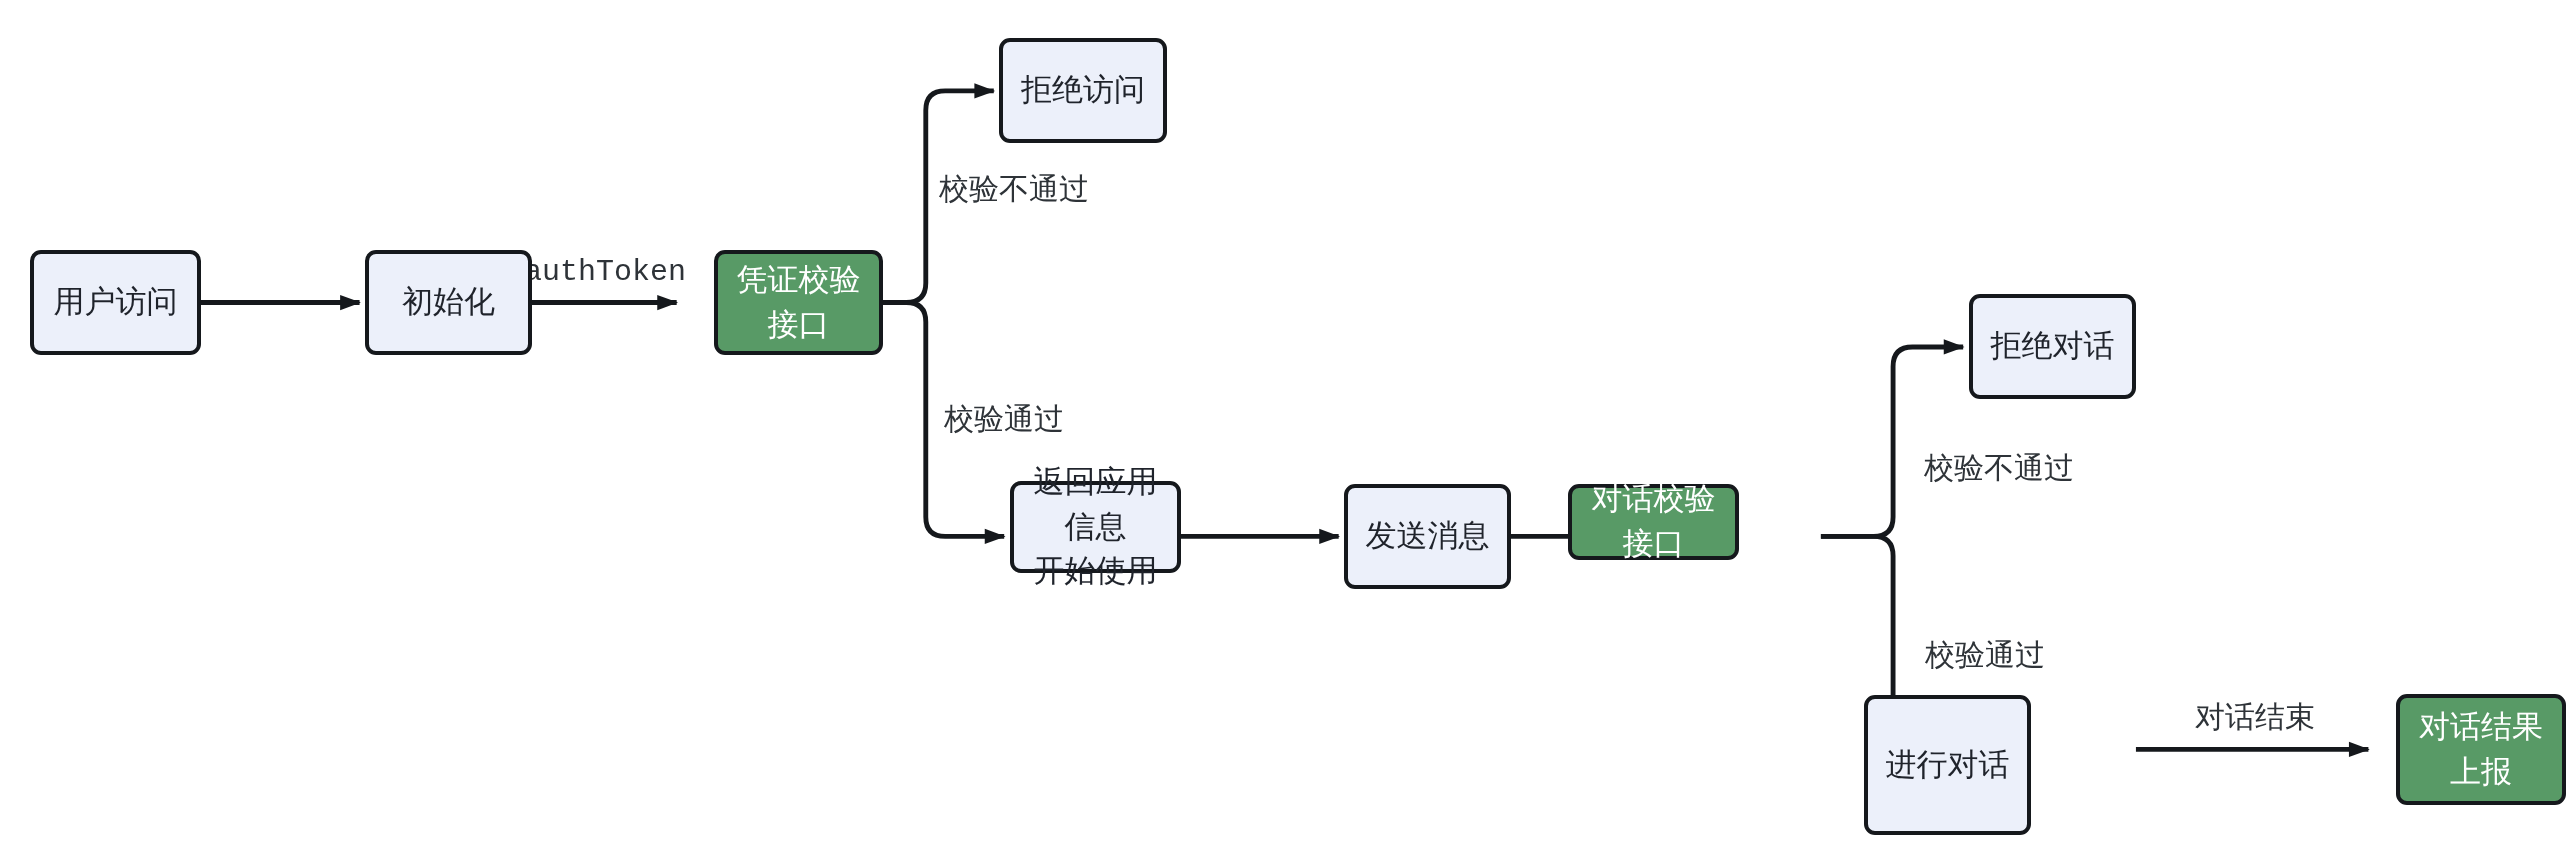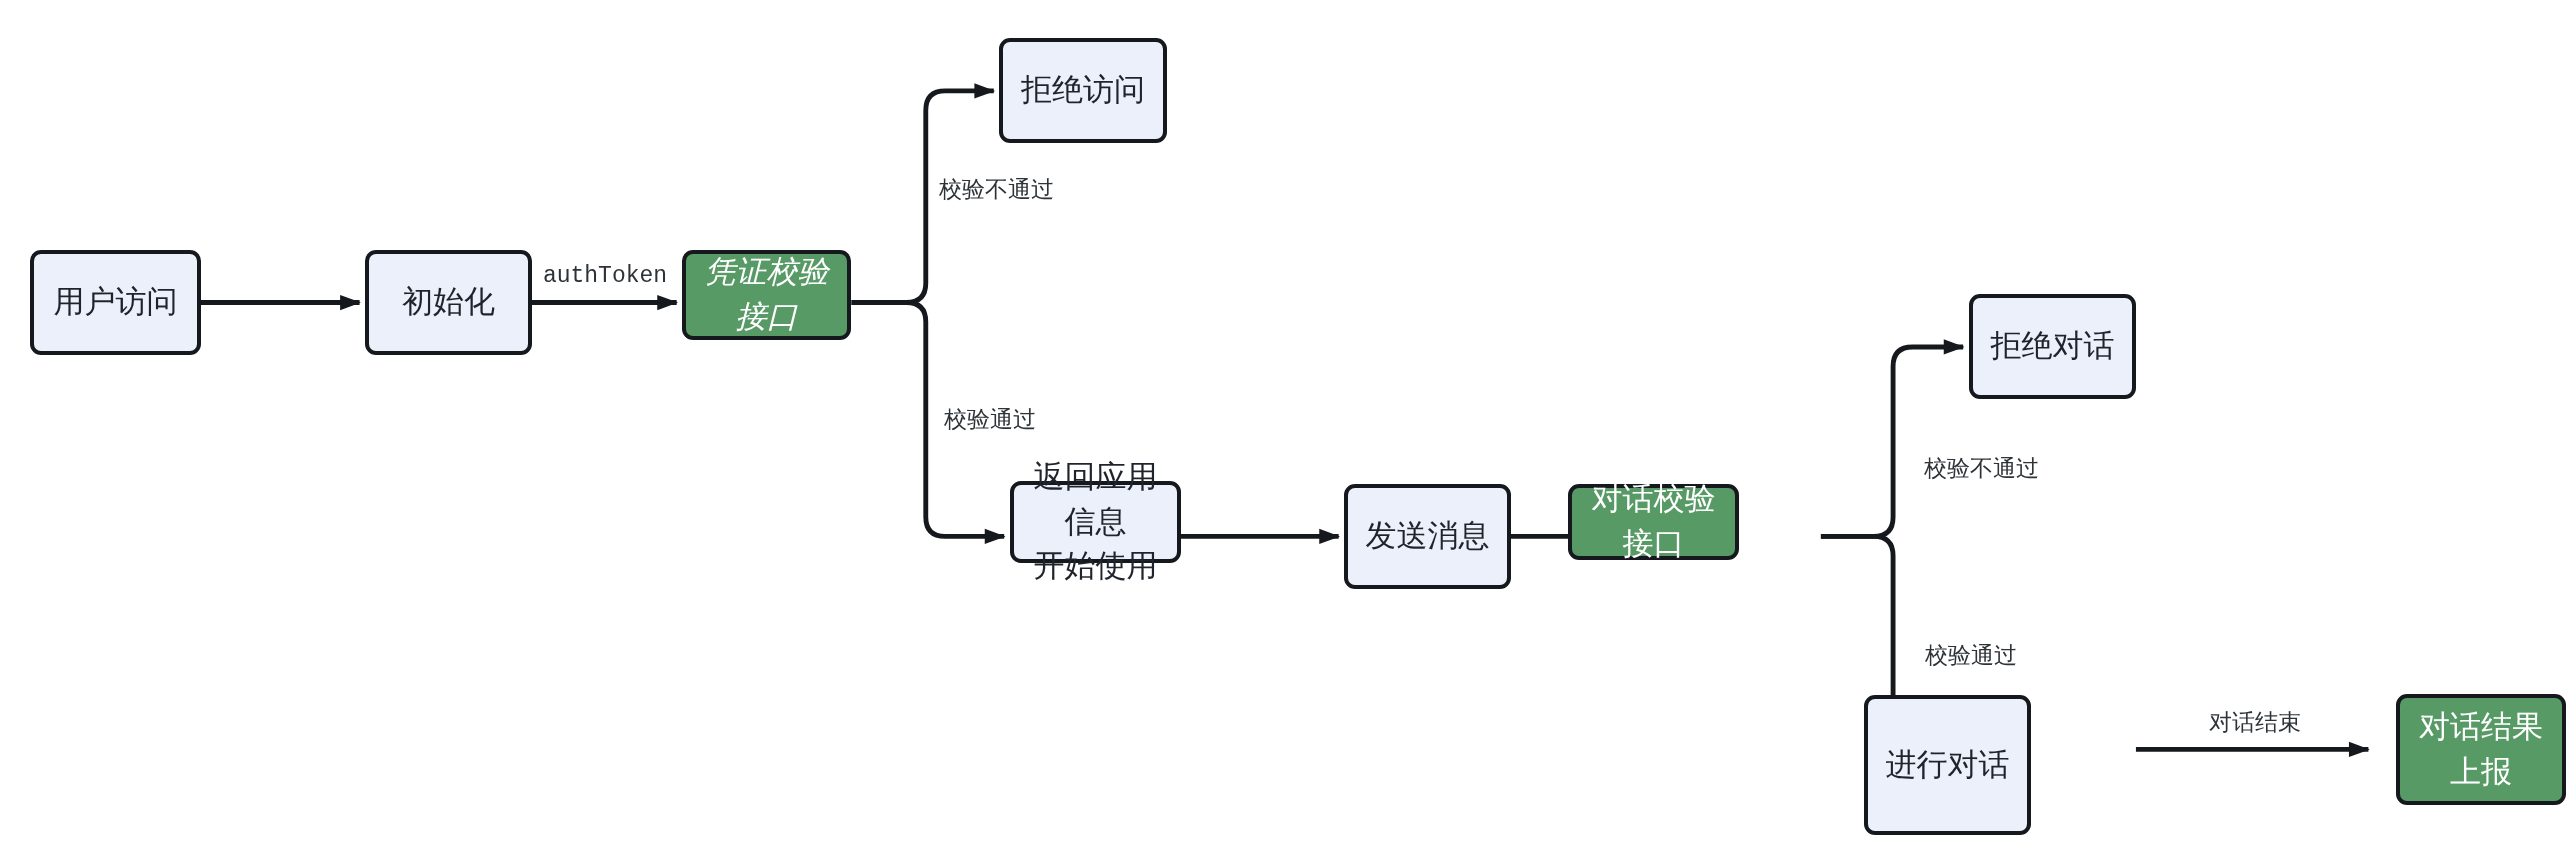--- a/index.html
+++ b/index.html
@@ -49,21 +49,21 @@
     background:var(--hl-fill);
     color:var(--hl-text);
   }
   .node .node-label{
     white-space:pre-line;
     line-height:1.45;
     padding:0 9.7px;
   }
   .edge-label{
     position:absolute;
-    font-size:23px;
+    font-size:30px;
     color:var(--label);
     white-space:nowrap;
   }
   .edge-label.anchor-left{ transform:translateY(-50%); }
   .edge-label.anchor-center-bottom{ transform:translate(-50%,-100%);font-family:Liberation Mono, monospace; }
 </style>
 </head>
 <body>
 
 <div class="canvas">
@@ -88,27 +88,27 @@
     <div class="edge-label anchor-left" style="left: 944px; top: 419px;">校验通过</div>
     <div class="edge-label anchor-left" style="left: 1924px; top: 468px;">校验不通过</div>
     <div class="edge-label anchor-left" style="left: 1925px; top: 655px;">校验通过</div>
     <div class="edge-label anchor-center-bottom" style="left: 2255px; top: 738px;">对话结束</div>
     <div class="node" style="left: 30px; top: 250px; width: 171px; height: 105px;">
       <span class="node-label">用户访问</span>
     </div>
     <div class="node" style="left: 365px; top: 250px; width: 167px; height: 105px;">
       <span class="node-label">初始化</span>
     </div>
-    <div class="node highlight" style="left: 682px; top: 250px; width: 169px; height: 90px; font-style: italic;">
+    <div class="node highlight" style="left: 714px; top: 250px; width: 169px; height: 105px;">
       <span class="node-label">凭证校验接口</span>
     </div>
     <div class="node" style="left: 999px; top: 38px; width: 168px; height: 105px;">
       <span class="node-label">拒绝访问</span>
     </div>
-    <div class="node" style="left: 1010px; top: 481px; width: 171px; height: 82px;">
+    <div class="node" style="left: 1010px; top: 481px; width: 171px; height: 92px;">
       <span class="node-label">返回应用信息
 开始使用</span>
     </div>
     <div class="node" style="left: 1344px; top: 484px; width: 167px; height: 105px;">
       <span class="node-label">发送消息</span>
     </div>
     <div class="node highlight" style="left: 1568px; top: 484px; width: 171px; height: 76px;">
       <span class="node-label">对话校验接口</span>
     </div>
     <div class="node" style="left: 1969px; top: 294px; width: 167px; height: 105px;">

